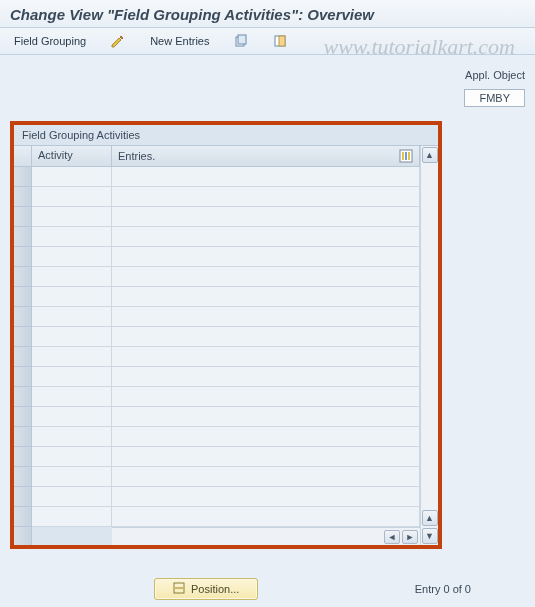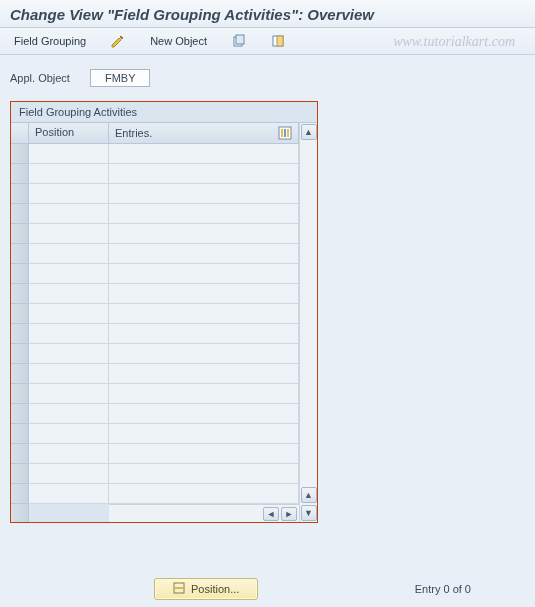--- a/index.html
+++ b/index.html
@@ -39,51 +39,52 @@
     gap: 4px;
     padding: 2px 4px;
     color: #2a3a4a;
     cursor: default;
   }
   .watermark {
     position: absolute;
     right: 20px;
     top: 6px;
     color: rgba(160,170,180,0.6);
-    font-size: 14px;
+    font-size: 22px;
     font-family: Georgia, serif;
     font-style: italic;
     pointer-events: none;
   }
   .content {
     background: #e8eff6;
     height: calc(100% - 52px);
     padding: 10px;
     position: relative;
   }
   .field-row {
     display: flex;
-    align-items: center;
-    gap: 20px;
+    align-items: flex-end;
+    gap: 8px;
     margin-bottom: 14px;
     margin-top: 4px;
+    flex-direction: column;
   }
   .field-label {
     color: #3a4a5a;
   }
   .field-value {
     background: #fdfdfd;
     border: 1px solid #a8b8c8;
     padding: 2px 14px;
     min-width: 44px;
     color: #3a4a5a;
   }
   .panel {
-    width: 308px;
-    border: 1px solid #c2410c;
+    width: 432px;
+    border: 4px solid #c2410c;
     background: #dbe5ef;
   }
   .panel-title {
     background: #dbe5ef;
     padding: 4px 8px;
     color: #3a4a5a;
     border-bottom: 1px solid #b8c8d8;
   }
   .grid-wrap {
     display: flex;
@@ -217,21 +218,21 @@
   <span class="tb-btn">
     <span>Field Grouping</span>
   </span>
   <span class="tb-btn">
     <svg width="16" height="14" viewBox="0 0 16 14">
         <path d="M2 11 L9 4 L11 6 L4 13 L2 13 Z" fill="#e6c14a" stroke="#9a7a1a" stroke-width="0.8"></path>
         <path d="M10 3 L12 5 L13 4 L11 2 Z" fill="#d08030" stroke="#9a5a1a" stroke-width="0.8"></path>
       </svg>
   </span>
   <span class="tb-btn">
-    <span>New Object</span>
+    <span>New Entries</span>
   </span>
   <span class="tb-btn">
     <svg width="16" height="14" viewBox="0 0 16 14">
         <rect x="3" y="3" width="8" height="9" fill="#fff" stroke="#6a8aaa"></rect>
         <rect x="5" y="1" width="8" height="9" fill="#dceaf6" stroke="#6a8aaa"></rect>
       </svg>
   </span>
   <span class="tb-btn">
     <svg width="16" height="14" viewBox="0 0 16 14">
         <rect x="2" y="2" width="10" height="10" fill="#fff" stroke="#6a8aaa"></rect>
@@ -247,21 +248,21 @@
     <span class="field-label">Appl. Object</span>
     <span class="field-value">FMBY</span>
   </div>
 
   <div class="panel">
     <div class="panel-title">Field Grouping Activities</div>
     <div class="grid-wrap">
       <div class="grid">
         <div class="grid-head">
           <div class="ghc sel"></div>
-          <div class="ghc c1">Position</div>
+          <div class="ghc c1">Activity</div>
           <div class="ghc c2">
             <span>Entries.</span>
             <span class="cfg-icon">
               <svg width="14" height="14" viewBox="0 0 14 14">
                   <rect x="1" y="1" width="12" height="12" fill="#fff" stroke="#7a8aa0"></rect>
                   <rect x="3" y="3" width="2" height="8" fill="#e6c14a"></rect>
                   <rect x="6" y="3" width="2" height="8" fill="#6aa0d0"></rect>
                   <rect x="9" y="3" width="2" height="8" fill="#e6c14a"></rect>
                 </svg>
             </span>

